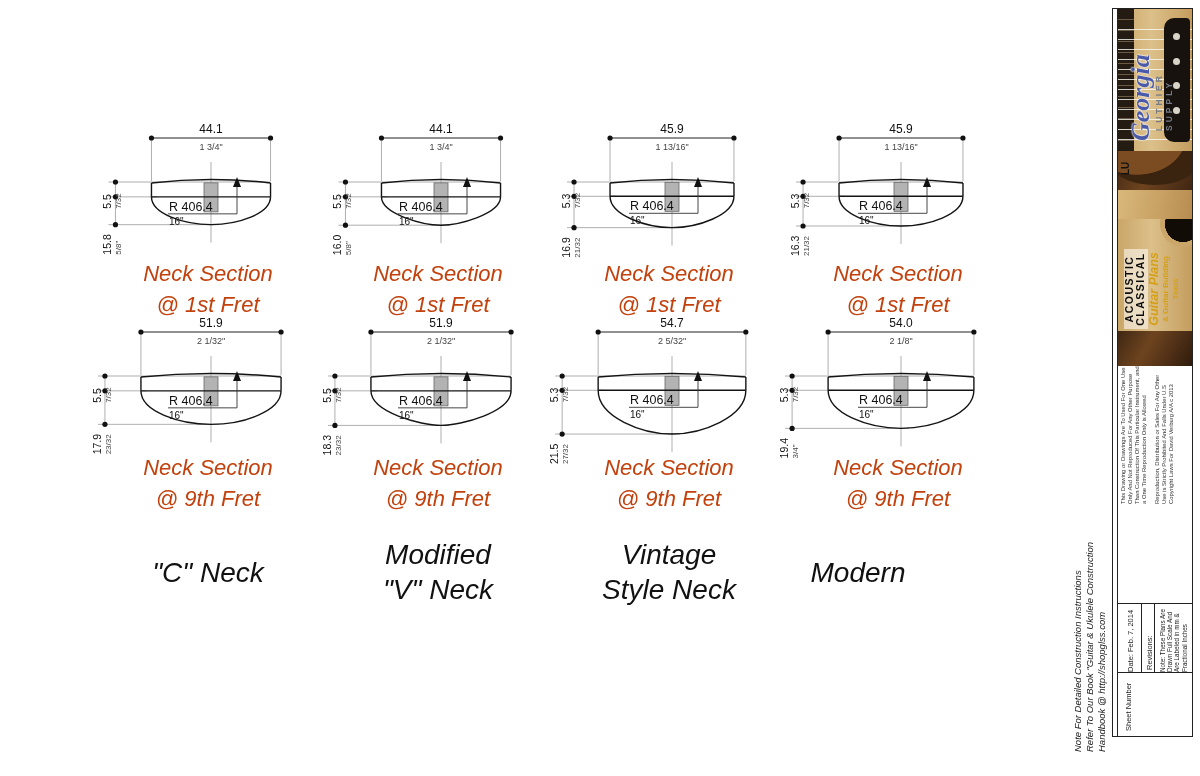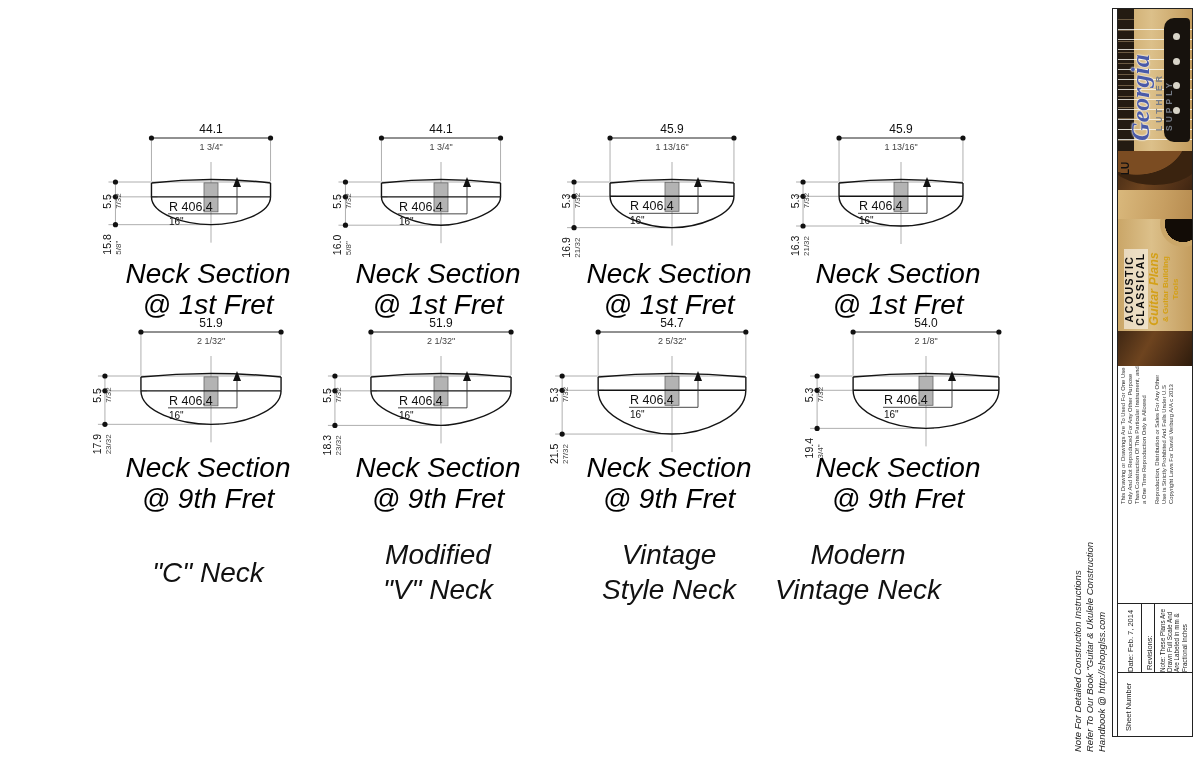--- a/index.html
+++ b/index.html
@@ -1,21 +1,21 @@
 <!DOCTYPE html>
 <html><head>
 <meta charset="utf-8">
 <style>
   html,body{margin:0;padding:0;background:#fff;}
   #stage{position:relative;width:1200px;height:776px;background:#fff;overflow:hidden;
          font-family:"Liberation Sans",sans-serif;color:#111;}
   .dcell{position:absolute;width:240px;height:152px;}
   .dcell svg{display:block;width:240px;height:152px;}
   .cap{position:absolute;width:240px;height:62px;text-align:center;
-       font-style:italic;font-size:28px;line-height:31px;color:#000000;}
+       font-style:italic;font-size:22px;line-height:31px;color:#c2410c;}
   .cap span{display:block;}
   .necklabel{position:absolute;width:240px;height:92px;top:526px;display:flex;
        flex-direction:column;justify-content:center;align-items:center;
        font-style:italic;font-size:28px;line-height:35px;color:#111;}
   
   .rotbox{position:absolute;overflow:visible;}
   .rot{position:absolute;left:0;transform-origin:0 0;transform:rotate(-90deg);}
   
   #strip{position:absolute;left:1112px;top:8px;width:81px;height:729px;
          border:1.2px solid #222;background:#fff;box-sizing:border-box;}
@@ -324,21 +324,21 @@
           <text x="123" y="30" font-size="9" text-anchor="middle" fill="#444">2 5/32"</text>
           <text font-size="10.5" transform="rotate(-90 9.154999999999987 88.31)" x="9.154999999999987" y="88.31">5.3</text>
           <text font-size="8" fill="#444" transform="rotate(-90 19.154999999999987 88.31)" x="19.154999999999987" y="88.31">7/32</text>
           <text font-size="10.5" transform="rotate(-90 9.154999999999987 150.05)" x="9.154999999999987" y="150.05">21.5</text>
           <text font-size="8" fill="#444" transform="rotate(-90 19.154999999999987 150.05)" x="19.154999999999987" y="150.05">27/32</text>
           <text x="81" y="90.31" font-size="12.5">R 406.4</text>
           <text x="81" y="104.31" font-size="10">16"</text>
         </g>
       </svg>
     </div>
-  <div class="dcell" style="left:803px;top:314px">
+  <div class="dcell" style="left:778px;top:314px">
       <svg viewBox="0 0 240 152">
         <g stroke="#9a9a9a" stroke-width="0.8" fill="none">
           <line x1="50.099999999999994" y1="18" x2="50.099999999999994" y2="61"></line>
           <line x1="195.9" y1="18" x2="195.9" y2="61"></line>
           <line x1="7.099999999999994" y1="62" x2="195.9" y2="62"></line>
           <line x1="7.099999999999994" y1="76.31" x2="56.099999999999994" y2="76.31"></line>
           <line x1="7.099999999999994" y1="114.38" x2="131" y2="114.38"></line>
           <line x1="14.099999999999994" y1="62" x2="14.099999999999994" y2="114.38"></line>
           <line x1="123" y1="42" x2="123" y2="132.38" stroke="#8d8d8d" stroke-width="0.7"></line>
         </g>
@@ -412,21 +412,20 @@
   <div class="necklabel" style="left:318px">
       <span>Modified</span>
       <span>"V" Neck</span>
     </div>
   <div class="necklabel" style="left:549px">
       <span>Vintage</span>
       <span>Style Neck</span>
     </div>
   <div class="necklabel" style="left:738px">
       <span>Modern</span>
-      <span>Vintage Neck</span>
     </div>
 
   <div id="footnote" class="rotbox" style="left:1072px;top:518px;width:40px;height:234px">
     <div class="rot" style="top:234px;width:234px;height:40px">
       <div>Note For Detailed Construction Instructions</div>
       <div>Refer To Our Book "Guitar &amp; Ukulele Construction</div>
       <div>Handbook @ http://shopglss.com</div>
     </div>
   </div>
 

